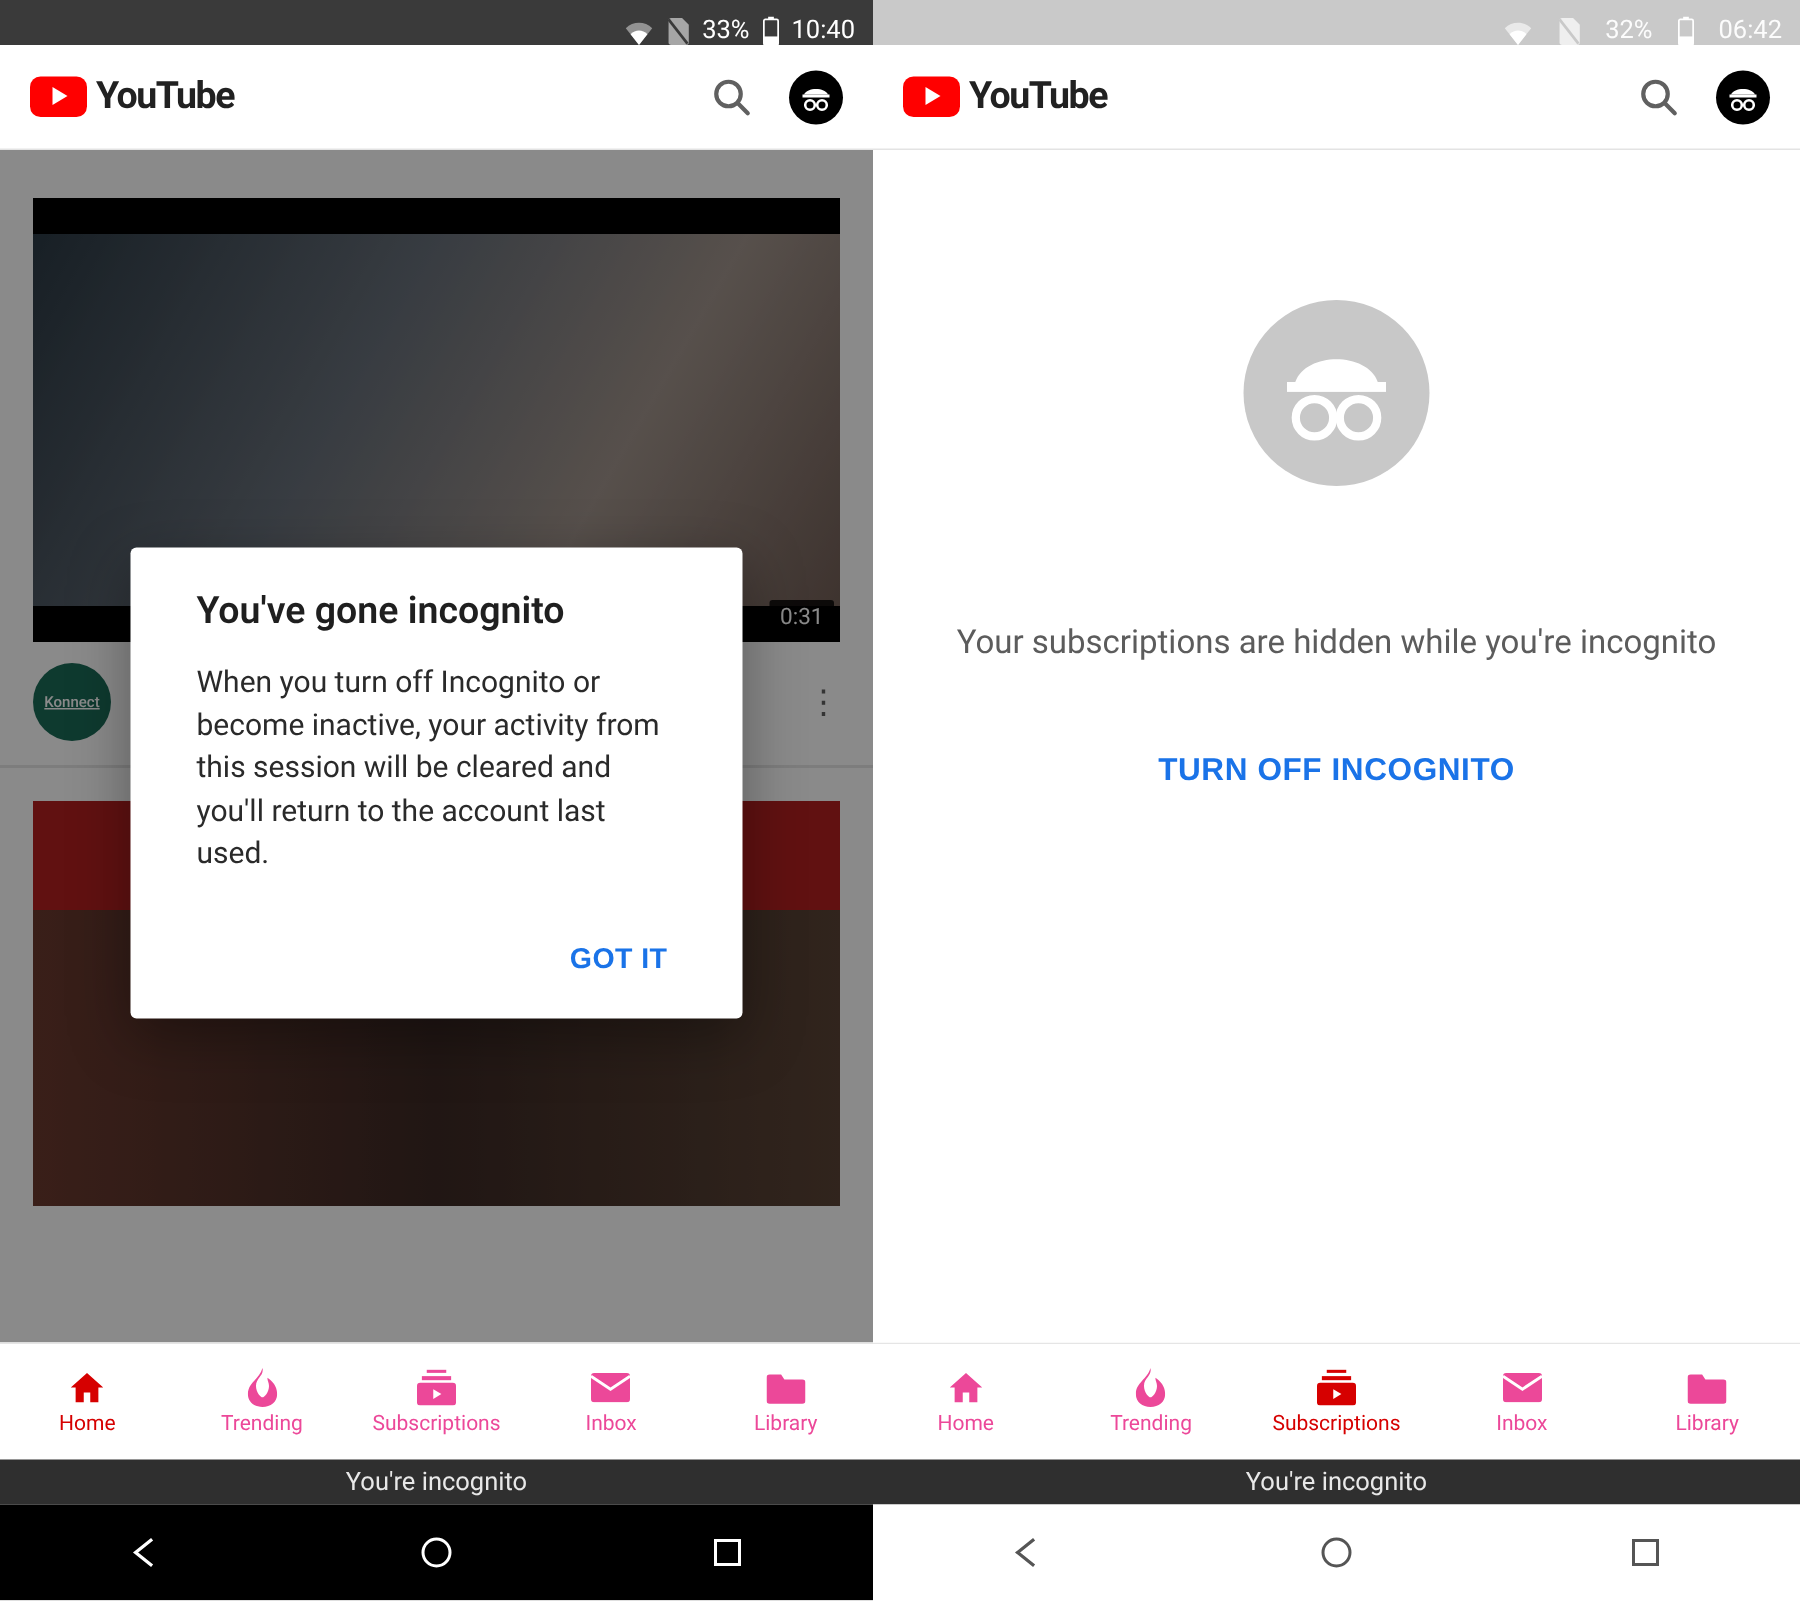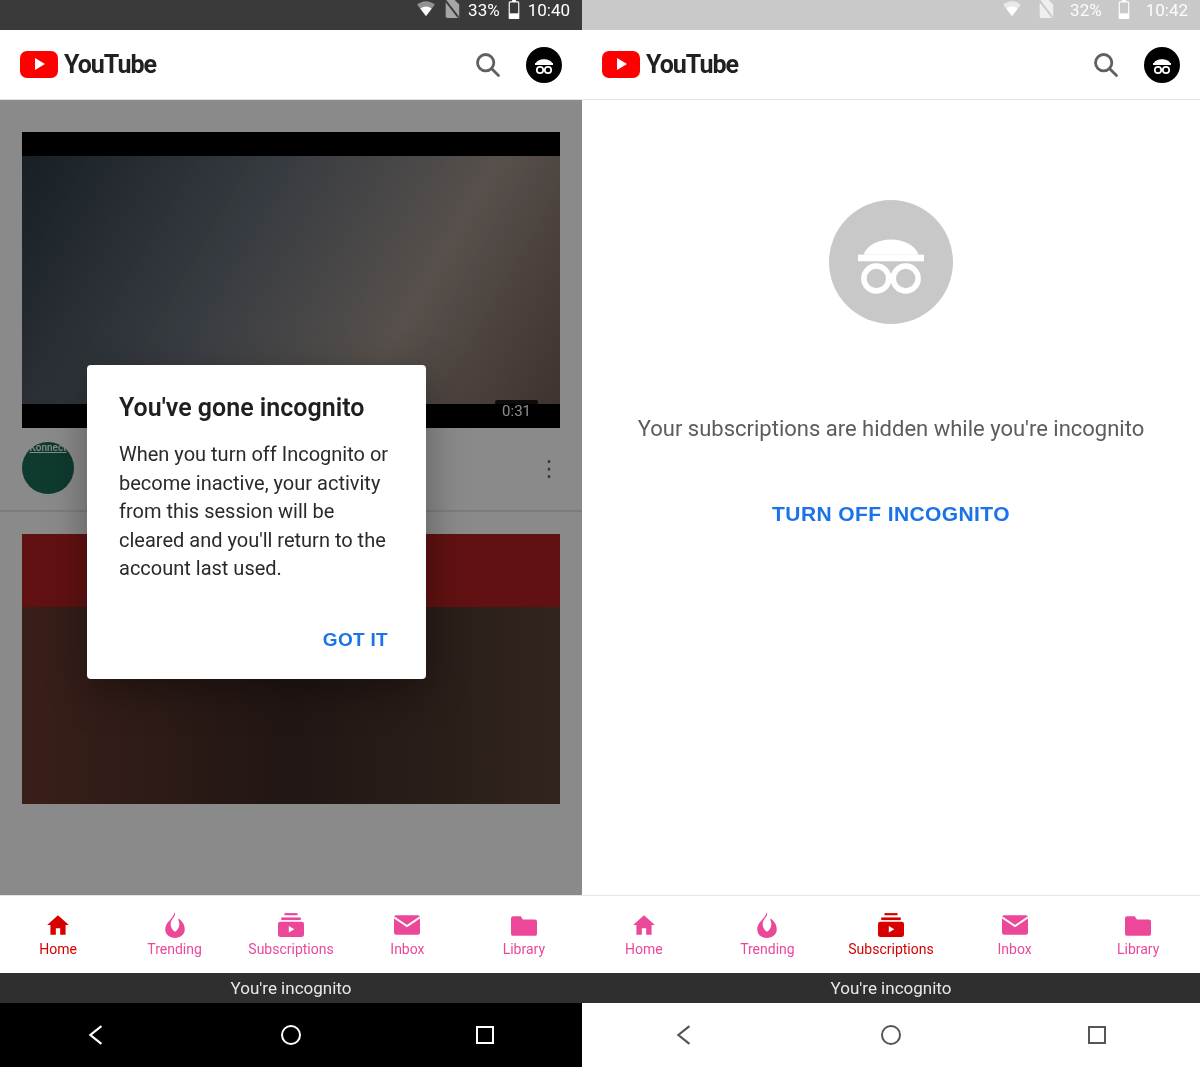--- a/index.html
+++ b/index.html
@@ -3,21 +3,21 @@
 <meta charset="utf-8">
 <style>
   * { box-sizing: border-box; margin: 0; padding: 0; }
   html, body { width: 1200px; height: 1067px; font-family: Roboto, Arial, sans-serif; background: #fff; }
   .container { display: flex; width: 1200px; height: 1067px; }
   .phone { position: relative; width: 600px; height: 1067px; background: #fff; display: flex; flex-direction: column; overflow: hidden; }
   .phone-left { width: 582px; }
   .phone-right { width: 618px; }
 
   
-  .status-bar { height: 30px; background: #3f3f3f; color: #fff; display: flex; align-items: flex-start; justify-content: flex-end; padding: 0 12px; font-size: 17px; gap: 8px; }
+  .status-bar { height: 30px; background: #3f3f3f; color: #fff; display: flex; align-items: flex-end; justify-content: flex-end; padding: 0 12px; font-size: 17px; gap: 8px; }
   .phone-left .status-bar { background: #3a3a3a; }
   .phone-right .status-bar { background: #c9c9c9; color: #fcfcfc; gap: 16px; }
   .status-bar .wifi-icon, .status-bar .nosim-icon, .status-bar .batt-icon { display:inline-flex; }
   .status-bar .pct { font-size: 17px; }
   .status-bar .time { font-size: 17px; }
 
   
   .app-header { height: 70px; background: #fff; display: flex; align-items: center; justify-content: space-between; padding: 0 20px; border-bottom: 1px solid #e3e3e3; gap: 10px; }
   .yt-logo { display: flex; align-items: center; gap: 4px; }
   .yt-play { width: 38px; height: 27px; background: #ff0000; border-radius: 7px; position: relative; }
@@ -28,32 +28,32 @@
   .incog-avatar { width: 36px; height: 36px; border-radius: 50%; background:#000; display:flex; align-items:center; justify-content:center; }
 
   
   .content { flex: 1; position: relative; background: #fff; overflow: hidden; }
 
   
   .feed { position:absolute; inset:0; background:#fff; }
   .video-card { margin: 32px 22px 0; }
   .thumb { position: relative; width: 100%; height: 296px; background: #000; overflow:hidden; }
   .thumb .letterbox { position:absolute; left:0; right:0; top:24px; bottom:24px; background: linear-gradient(120deg,#2c3a45,#68707a 40%,#a1948c 70%,#735f57); }
-  .thumb .duration { position:absolute; right:22px; bottom:6px; background:rgba(0,0,0,.8); color:#fff; font-size:15px; padding:2px 7px; border-radius:2px; }
+  .thumb .duration { position:absolute; right:4px; bottom:6px; background:rgba(0,0,0,.8); color:#fff; font-size:15px; padding:2px 7px; border-radius:2px; }
   .video-meta { display:flex; align-items:center; gap:14px; padding:14px 0 16px; }
-  .channel-avatar { width:52px; height:52px; border-radius:50%; background:#1b6b58; color:#fff; font-size:11px; display:flex; justify-content:center; font-weight:500;text-decoration:underline; }
+  .channel-avatar { width:52px; height:52px; border-radius:50%; background:#1b6b58; color:#fff; font-size:11px; display:flex; align-items:center; justify-content:center; font-weight:500;text-decoration:underline; }
   .channel-avatar-text { font-size:10px; }
   .meta-text { flex:1; }
   .kebab { width:22px; color:#606060; font-size:22px; text-align:center; }
   .feed-divider { height:2px; background:#e7e7e7; margin:0; }
   .video-card2 .thumb2 { width:calc(100% - 44px); margin:22px 22px 0; height:270px; background: linear-gradient(180deg,#b32020 0 27%, transparent 27%), linear-gradient(90deg,#6b3a2f,#3d2a25,#5b4436); }
 
   
   .dim { position:absolute; inset:0; background:rgba(0,0,0,.46); }
-  .dialog { position:absolute; left:87px; top:265px; width:339px; background:#fff; border-radius:4px; padding:28px 32px 20px; box-shadow:0 12px 40px rgba(0,0,0,.35); }
+  .dialog { position:absolute; left:87px; top:265px; width:408px; background:#fff; border-radius:4px; padding:28px 44px 20px; box-shadow:0 12px 40px rgba(0,0,0,.35); }
   .dialog h2 { font-size:25px; font-weight:600; color:#1f1f1f; margin-bottom:18px; }
   .dialog p { font-size:20px; line-height:1.43; color:#2a2a2a; }
   .dialog .gap { height:20px; }
   .dialog .actions { display:flex; justify-content:flex-end; margin-top:18px; }
   .dialog .got-it { color:#1a73e8; font-size:19px; font-weight:600; letter-spacing:.3px; background:none; border:none; cursor:pointer; padding:8px 6px; }
 
   
   .subs-page { position:absolute; inset:0; display:flex; flex-direction:column; align-items:center; padding-top:100px; }
   .incog-big { width:124px; height:124px; border-radius:50%; background:#c8c8c8; display:flex; align-items:center; justify-content:center; flex-direction:column; }
   .subs-msg { margin-top:88px; font-size:22px; color:#5c5c5c; text-align:center; line-height:1.55; padding:0 36px; }
@@ -247,21 +247,21 @@
           </svg>
       </span>
       <span class="pct">32%</span>
       <span class="batt-icon">
         <svg width="12" height="19" viewBox="0 0 12 20">
             <rect x="4" y="0" width="4" height="2" fill="#fff"></rect>
             <rect x="1" y="2" width="10" height="18" rx="1" fill="none" stroke="#fff" stroke-width="1.2"></rect>
             <rect x="1" y="14" width="10" height="6" fill="#fff"></rect>
           </svg>
       </span>
-      <span class="time">10:42</span>
+      <span class="time">06:42</span>
     </div>
 
     <div class="app-header">
       <div class="yt-logo">
         <div class="yt-play"></div>
         <span class="yt-word">YouTube</span>
       </div>
       <div class="header-right">
         <span class="search-btn">
           <svg width="28" height="28" viewBox="0 0 24 24">

